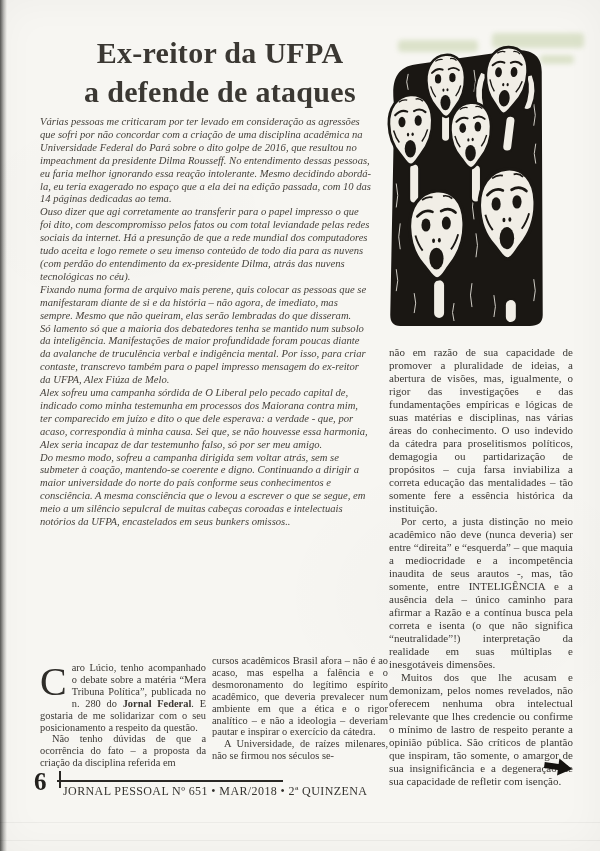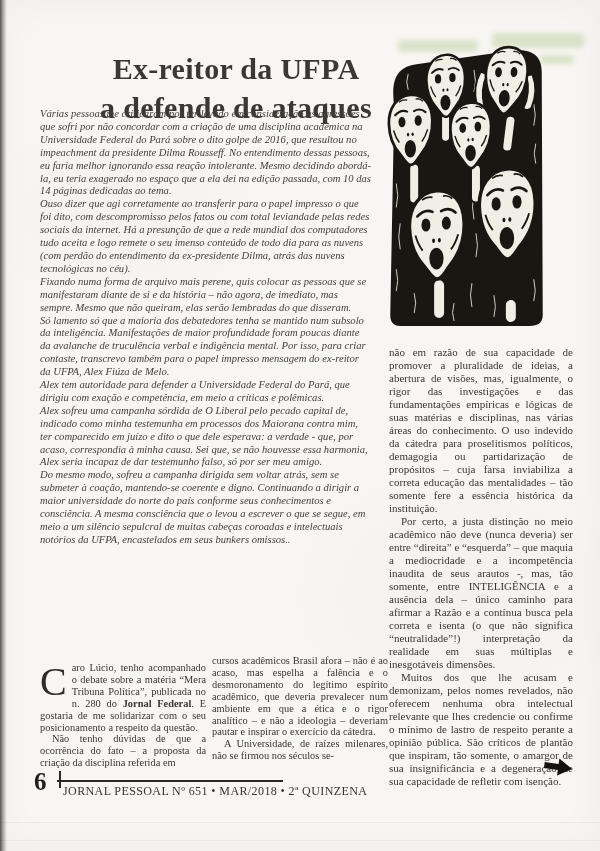--- a/index.html
+++ b/index.html
@@ -10,25 +10,25 @@
       radial-gradient(320px 240px at 78% 70%, rgba(0,0,0,0.02), transparent 60%),
       #f7f6f2;
     box-shadow:inset 0 0 40px rgba(0,0,0,0.04);}
   .abs{position:absolute;}
   .scan-edge{left:0;top:0;width:7px;height:100%;
     background:linear-gradient(90deg, rgba(42,42,40,.78), rgba(42,42,40,.28) 55%, transparent);}
   .streak{left:0;right:0;height:1px;background:rgba(0,0,0,.045);}
   .ghost{background:#9db46f;opacity:.30;filter:blur(2.5px);border-radius:4px;}
 
   .title{left:55px;top:33px;width:330px;text-align:center;font-size:30px;line-height:39px;
-    font-weight:600;color:#3b3833;letter-spacing:.3px;margin:16px;}
+    font-weight:600;color:#3b3833;letter-spacing:.3px;margin:0;}
 
   .illu{left:384px;top:44px;width:163px;height:285px;margin:0;}
 
-  .intro{left:40px;top:108px;width:332px;font-style:italic;font-size:10.6px;line-height:12.9px;
+  .intro{left:40px;top:116px;width:332px;font-style:italic;font-size:10.6px;line-height:12.9px;
     color:#45413b;}
   .intro p{margin:0;}
 
   .col{color:#3a3733;text-align:justify;}
   .col p{margin:0;}
   .c1{left:40px;top:662px;width:166px;font-size:10.4px;line-height:11.9px;}
   .c2{left:212px;top:655px;width:176px;font-size:10.4px;line-height:11.9px;}
   .c3{left:389px;top:346px;width:184px;font-size:11px;line-height:13px;}
   .indent{text-indent:12px;}
   .dropcap{float:left;font-size:40px;line-height:33px;padding:3px 5px 0 0;color:#2f2d29;}
@@ -109,21 +109,20 @@
       <use href="#sface" transform="translate(22,146) scale(1.32)"></use>
       <use href="#sface" transform="translate(92,124) scale(1.35)"></use>
     </svg>
   </figure>
 
   <div class="abs intro">
     <p>Várias pessoas me criticaram por ter levado em consideração as agressões que sofri por não concordar com a criação de uma disciplina acadêmica na Universidade Federal do Pará sobre o dito golpe de 2016, que resultou no impeachment da presidente Dilma Rousseff. No entendimento dessas pessoas, eu faria melhor ignorando essa reação intolerante. Mesmo decidindo abordá-la, eu teria exagerado no espaço que a ela dei na edição passada, com 10 das 14 páginas dedicadas ao tema.</p>
     <p>Ouso dizer que agi corretamente ao transferir para o papel impresso o que foi dito, com descompromisso pelos fatos ou com total leviandade pelas redes sociais da internet. Há a presunção de que a rede mundial dos computadores tudo aceita e logo remete o seu imenso conteúdo de todo dia para as nuvens (com perdão do entendimento da ex-presidente Dilma, atrás das nuvens tecnológicas no céu).</p>
     <p>Fixando numa forma de arquivo mais perene, quis colocar as pessoas que se manifestaram diante de si e da história – não agora, de imediato, mas sempre. Mesmo que não queiram, elas serão lembradas do que disseram.</p>
     <p>Só lamento só que a maioria dos debatedores tenha se mantido num subsolo da inteligência. Manifestações de maior profundidade foram poucas diante da avalanche de truculência verbal e indigência mental. Por isso, para criar contaste, transcrevo também para o papel impresso mensagem do ex-reitor da UFPA, Alex Fiúza de Melo.</p>
-    <p>Alex tem autoridade para defender a Universidade Federal do Pará, que dirigiu com exação e competência, em meio a críticas e polêmicas.</p>
     <p>Alex sofreu uma campanha sórdida de O Liberal pelo pecado capital de, indicado como minha testemunha em processos dos Maiorana contra mim, ter comparecido em juízo e dito o que dele esperava: a verdade - que, por acaso, correspondia à minha causa. Sei que, se não houvesse essa harmonia, Alex seria incapaz de dar testemunho falso, só por ser meu amigo.</p>
     <p>Do mesmo modo, sofreu a campanha dirigida sem voltar atrás, sem se submeter à coação, mantendo-se coerente e digno. Continuando a dirigir a maior universidade do norte do país conforme seus conhecimentos e consciência. A mesma consciência que o levou a escrever o que se segue, em meio a um silêncio sepulcral de muitas cabeças coroadas e intelectuais notórios da UFPA, encastelados em seus bunkers omissos..</p>
   </div>
 
   <div class="abs col c1">
     <p><span class="dropcap">C</span><span>aro Lúcio, tenho acompanhado o debate sobre a matéria “Mera Tribuna Política”, publicada no n. 280 do </span><span class="bold">Jornal Federal</span><span>. E gostaria de me solidarizar com o seu posicionamento a respeito da questão.</span></p>
     <p class="indent">Não tenho dúvidas de que a ocorrência do fato – a proposta da criação da disciplina referida em</p>
   </div>
 
   <div class="abs col c2">

